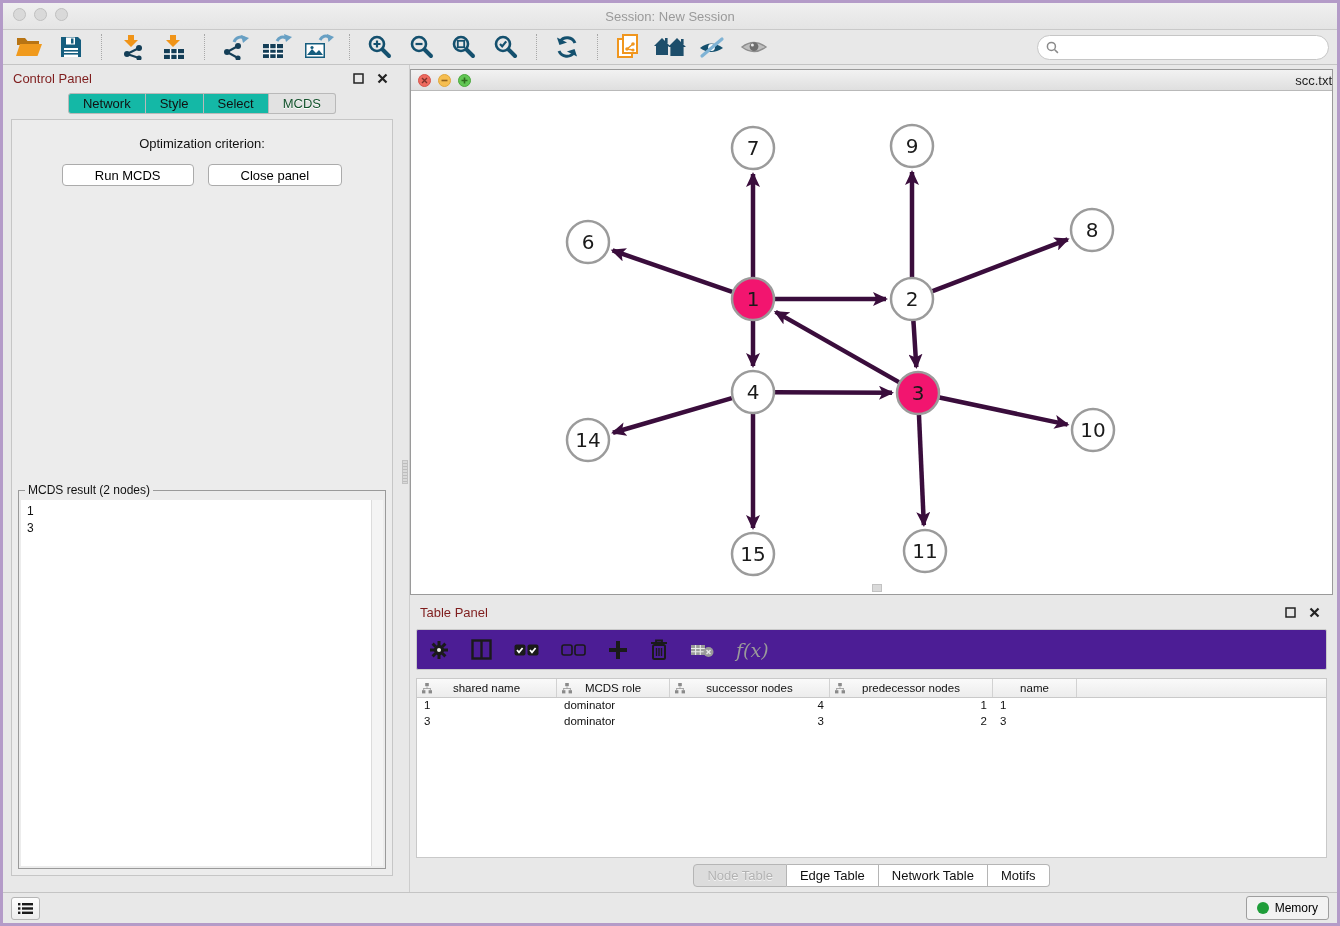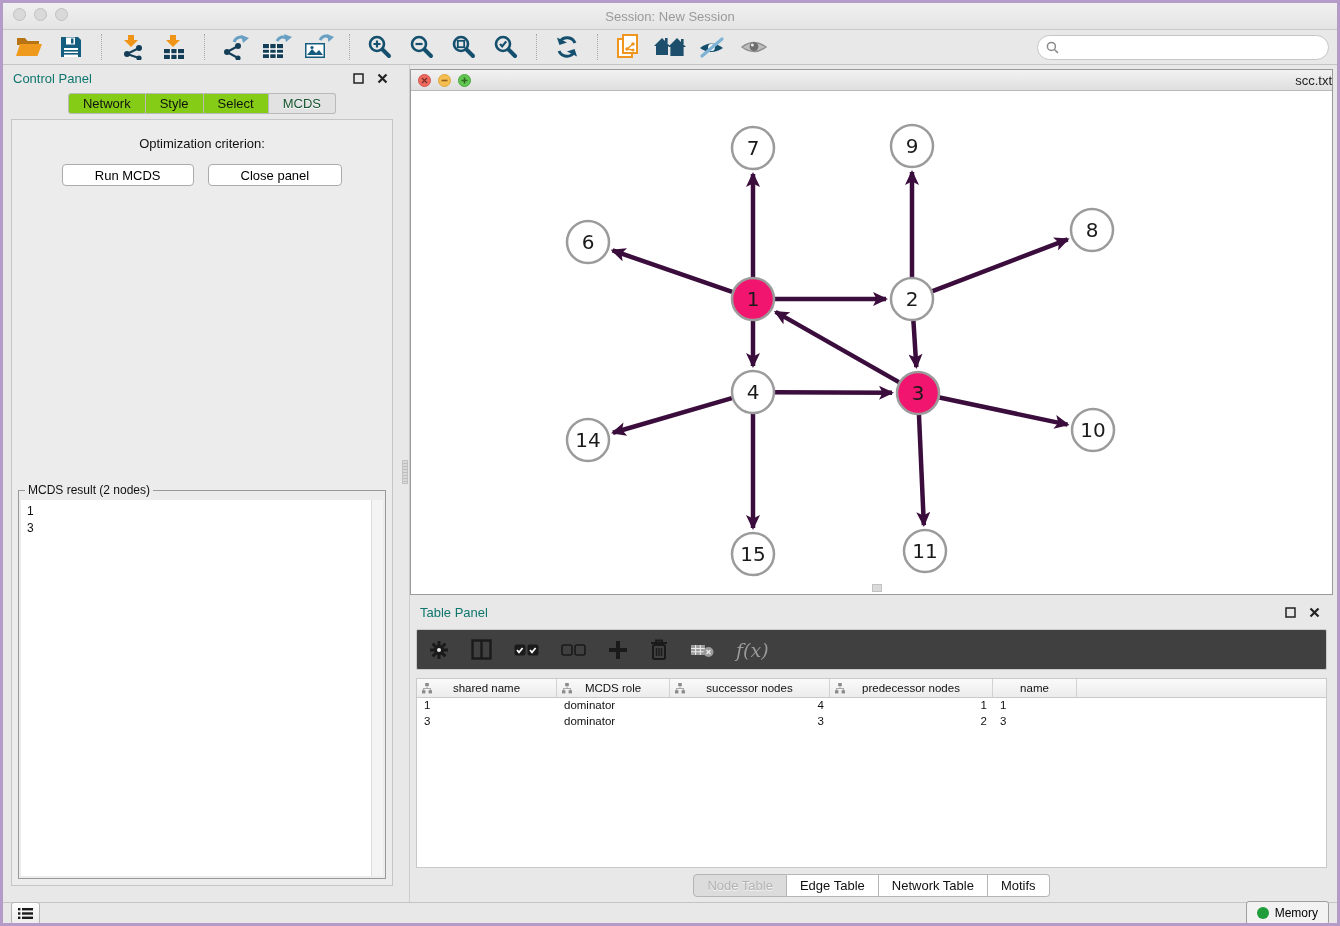--- a/index.html
+++ b/index.html
@@ -26,26 +26,26 @@
   .search-wrap input { width:292px; height:25px; border:1px solid #c6c6c6; border-radius:13px;
                        background:#fff; padding:0 10px 0 28px; font-size:13px; outline:none; }
   .search-wrap svg { position:absolute; left:9px; top:6px; }
 
   
   .main { flex:1 1 auto; display:flex; overflow:hidden; }
 
   
   .control-panel { width:398px; flex:0 0 auto; display:flex; flex-direction:column; background:#e8e8e8; }
   .panel-header { height:26px; display:flex; align-items:center; padding:0 10px; gap:6px; }
-  .panel-header .ph-title { font-size:13px; color:#0f766e; }
+  .panel-header .ph-title { font-size:13px; color:#7f1d1d; }
   .panel-header .spacer { flex:1; }
   .ph-ic { width:18px; height:18px; display:flex; align-items:center; justify-content:center; cursor:pointer; }
 
   .cp-tabs { display:flex; justify-content:center; height:21px; margin-top:2px; }
-  .cp-tab { border:1px solid #b9b9b9; border-left:none; background:#84cc16; padding:1px 14px;
+  .cp-tab { border:1px solid #b9b9b9; border-left:none; background:#14b8a6; padding:1px 14px;
             font-size:13px; line-height:17px; cursor:pointer; }
   .cp-tab:first-child { border-left:1px solid #b9b9b9; border-radius:3px 0 0 3px; }
   .cp-tab:last-child { border-radius:0 3px 3px 0; }
   .cp-tab.sel { background:#e2e2e2; color:#14532d; text-shadow:0 1px 0 #fff; }
 
   .cp-inner { flex:1; margin:5px 8px 16px 8px; background:#ececec; border:1px solid #c6c6c6;
               display:flex; flex-direction:column; position:relative; }
   .opt-label { text-align:center; margin-top:16px; font-size:13px; }
   .criterion { margin:8px auto 0 auto; width:310px; height:22px; background:#fff; border:1px solid #b4b4b4;
                border-radius:4px; display:flex; align-items:center; padding:0 6px 0 10px; cursor:pointer; }
@@ -75,21 +75,21 @@
   .nw-titlebar { height:21px; background:linear-gradient(#f2f2f2,#dfdfdf); border-bottom:1px solid #b9b9b9;
                  position:relative; display:flex; align-items:center; justify-content:flex-end; }
   .nw-title { font-size:13px; color:#222; }
   .nw-traffic { position:absolute; left:7px; top:4px; display:flex; gap:7px; }
   .nw-canvas { flex:1; position:relative; background:#fff; overflow:hidden; }
   .nw-canvas svg.graph { position:absolute; left:0; top:0; }
   .h-thumb { position:absolute; bottom:2px; left:50%; width:10px; height:8px; background:#dadada; border:1px solid #c2c2c2; }
 
   
   .table-panel { flex:1; display:flex; flex-direction:column; margin:4px 4px 0 0; overflow:hidden; }
-  .tp-toolbar { margin:4px 6px 0 6px; height:41px; background:#404040; border:1px solid #c9c9c9; border-radius:2px;
+  .tp-toolbar { margin:4px 6px 0 6px; height:41px; background:#4c1d95; border:1px solid #c9c9c9; border-radius:2px;
                 display:flex; align-items:center; padding:0 12px; gap:22px; }
   .tp-ic { display:flex; align-items:center; justify-content:center; cursor:pointer; background:none; border:none; }
   .fx { font-family:"DejaVu Serif","Liberation Serif",serif; font-style:italic; font-size:19px; color:#9a9a9a; }
 
   .tp-table { margin:8px 6px 0 6px; flex:1; display:flex; flex-direction:column; overflow:hidden;
               border:1px solid #c9c9c9; background:#fff; }
   .tp-head { display:flex; height:19px; background:linear-gradient(#fafafa,#ececec); border-bottom:1px solid #c9c9c9; flex:0 0 auto;}
   .tp-th { position:relative; display:flex; align-items:center; justify-content:center;
            border-right:1px solid #d2d2d2; font-size:11.5px; color:#111; cursor:pointer; }
   .tp-th .thic { position:absolute; left:5px; top:4px; }
@@ -99,21 +99,21 @@
   .tp-td { font-size:11.5px; padding:1px 6px 0 7px; white-space:nowrap; overflow:hidden; }
 
   .tp-tabs-row { flex:0 0 auto; height:34px; display:flex; align-items:center; justify-content:center; }
   .tp-tab { border:1px solid #b5b5b5; border-left:none; background:#fff; height:23px; padding:3px 13px;
             font-size:13px; cursor:pointer; }
   .tp-tab:first-child { border-left:1px solid #b5b5b5; border-radius:4px 0 0 4px; }
   .tp-tab:last-child { border-radius:0 4px 4px 0; }
   .tp-tab.sel { background:#dcdcdc; color:#b2b2b2; text-shadow:0 1px 0 #f5f5f5; }
 
   
-  .statusbar { height:21px; flex:0 0 auto; background:#e8e8e8; border-top:1px solid #c4c4c4;
+  .statusbar { height:31px; flex:0 0 auto; background:#e8e8e8; border-top:1px solid #c4c4c4;
                display:flex; align-items:center; padding:0 8px; }
   .status-left { width:29px; height:23px; background:linear-gradient(#fdfdfd,#ededed); border:1px solid #b5b5b5;
                  border-radius:3px; display:flex; align-items:center; justify-content:center; cursor:pointer; }
   .memory-btn { margin-left:auto; height:24px; background:#f2f2f2; border:1px solid #9e9e9e; border-radius:3px;
                 display:flex; align-items:center; gap:6px; padding:0 10px; font-size:12px; cursor:pointer; }
   .memory-btn .dot { width:12px; height:12px; border-radius:50%; background:#1f9d3a; }
 </style>
 </head>
 <body>
 

